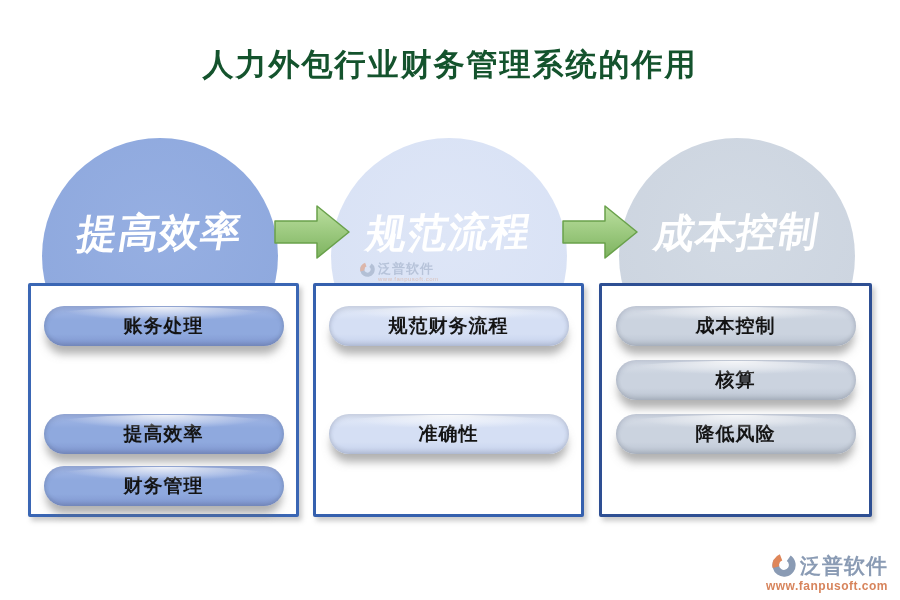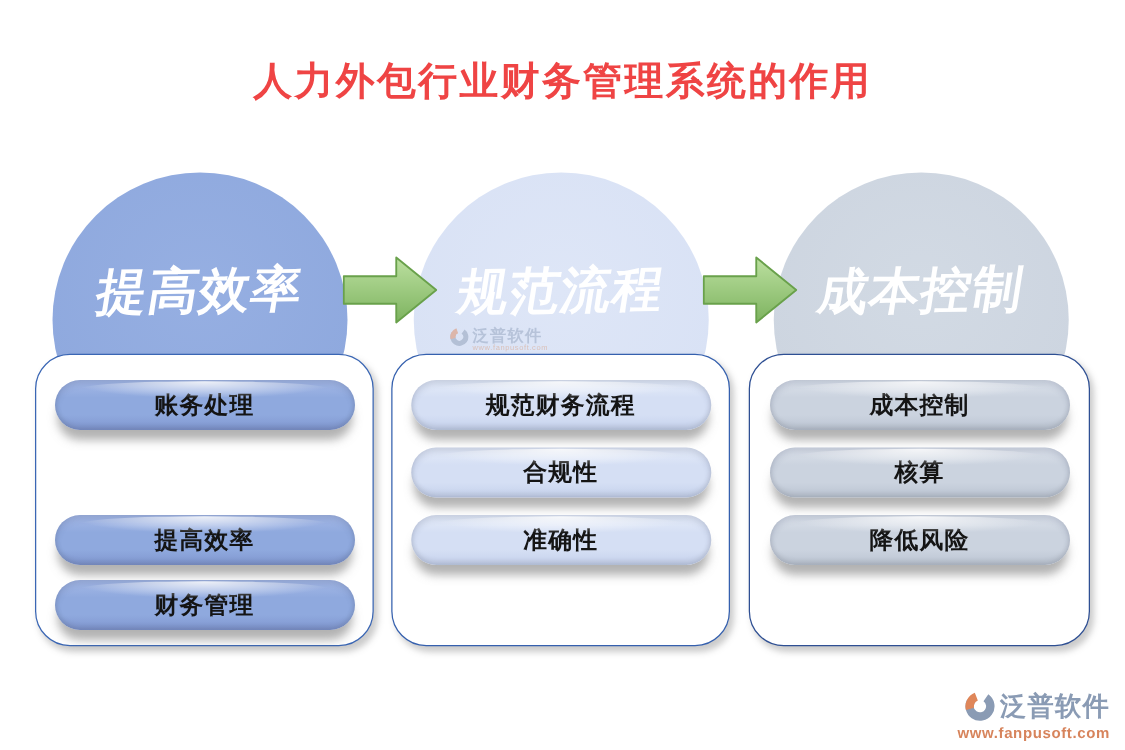--- a/index.html
+++ b/index.html
@@ -2,42 +2,42 @@
 <html><head>
 <meta charset="utf-8">
 <style>
   html,body{margin:0;padding:0;background:#ffffff;}
   .stage{
     position:relative;width:900px;height:600px;background:#ffffff;overflow:hidden;
     font-family:"Liberation Sans","DejaVu Sans",sans-serif;
   }
   .title{
     position:absolute;top:44px;left:0;width:100%;margin:0;text-align:center;
-    font-size:31px;font-weight:bold;color:#ef4444;letter-spacing:2px;
+    font-size:31px;font-weight:bold;color:#14532d;letter-spacing:2px;
   }
   
   .circle{
     position:absolute;top:138px;width:236px;height:236px;border-radius:50%;
     display:flex;align-items:center;justify-content:center;
   }
   .c1{left:42px;background:radial-gradient(circle at 50% 40%, #96AFE2 0%, #8FA9DE 70%, #8AA3DA 100%);}
   .c2{left:331px;background:radial-gradient(circle at 50% 40%, #DEE6F7 0%, #D9E2F5 70%, #D4DDF1 100%);}
   .c3{left:619px;background:radial-gradient(circle at 50% 40%, #D2DAE4 0%, #CDD5E0 70%, #C7CFDB 100%);}
   .circle-label{
     color:#ffffff;font-size:40px;font-weight:bold;white-space:nowrap;
     transform:translateY(-24px) skewX(-10deg) rotate(-1deg);
     letter-spacing:1px;
   }
   
   .arrow{position:absolute;top:203px;width:76px;height:58px;}
   .a1{left:274px;} .a2{left:562px;}
   
   .panel{
     position:absolute;top:283px;height:234px;background:#ffffff;
-    border:1px solid #701a75;border-radius:28px;box-sizing:border-box;
+    border:3px solid #701a75;border-radius:2px;box-sizing:border-box;
     box-shadow:3px 4px 5px rgba(140,140,140,0.45);
   }
   .p1{left:28px;width:271px;border-color:#3A66B4;}
   .p2{left:313px;width:271px;border-color:#3560AE;}
   .p3{left:599px;width:273px;border-color:#2E4F93;}
   
   .pill{
     position:absolute;left:50%;transform:translateX(-50%);
     width:240px;height:40px;border-radius:20px;
     display:flex;align-items:center;justify-content:center;
@@ -114,21 +114,20 @@
   </div>
 
   <div class="panel p1 z-top">
     <div class="pill pill-c1 row1">账务处理</div>
     <div class="pill pill-c1 row3">提高效率</div>
     <div class="pill pill-c1 row4">财务管理</div>
   </div>
 
   <div class="panel p2 z-top">
     <div class="pill pill-c2 row1">规范财务流程</div>
-    <div class="pill pill-c2 row2">合规性</div>
     <div class="pill pill-c2 row3">准确性</div>
   </div>
 
   <div class="panel p3 z-top">
     <div class="pill pill-c3 row1">成本控制</div>
     <div class="pill pill-c3 row2">核算</div>
     <div class="pill pill-c3 row3">降低风险</div>
   </div>
 
   <div class="brand z-top">

